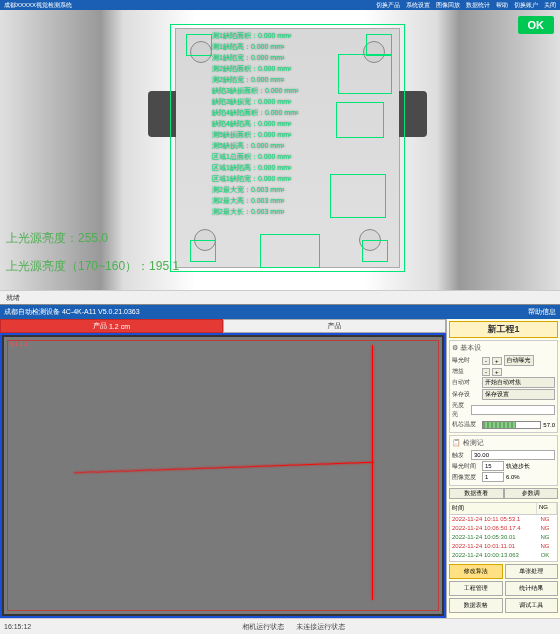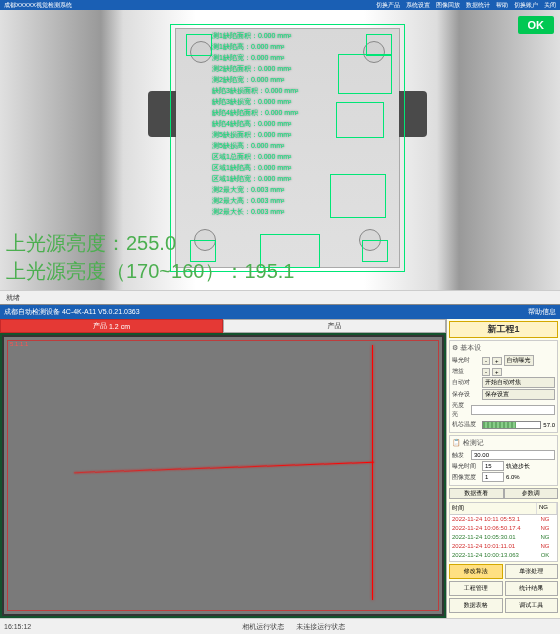--- a/index.html
+++ b/index.html
@@ -18,27 +18,27 @@
 .part .tab-r { right: -28px; border-radius: 0 4px 4px 0; }
 .part .hole { position: absolute; width: 22px; height: 22px; border: 1px solid #888; border-radius: 50%; background: rgba(0,0,0,0.03); }
 .part .hole.tl { left: 14px; top: 12px; }
 .part .hole.tr { right: 14px; top: 12px; }
 .part .hole.bl { left: 18px; bottom: 16px; }
 .part .hole.br { right: 18px; bottom: 16px; }
 .green-box { position: absolute; border: 1px solid #00e676; }
 .gb-outer { left: 170px; top: 14px; width: 235px; height: 248px; }
 .measure-list { position: absolute; left: 212px; top: 20px; color: #00e676; font-size: 7px; line-height: 11px; text-shadow: 0 0 2px rgba(0,0,0,0.5); }
 .measure-list div { white-space: nowrap; }
-.brightness { position: absolute; left: 6px; color: #4caf50; font-size: 20px; }
+.brightness { position: absolute; left: 6px; color: #4caf50; font-size: 12px; }
 .brightness.b1 { top: 220px; }
 .brightness.b2 { top: 248px; }
 .top-status { height: 14px; background: #f0f0f0; border-top: 1px solid #ccc; display: flex; align-items: center; padding: 0 6px; font-size: 7px; color: #444; gap: 8px; }
 
 
-.bot-window { height: 329px; background: #14532d; }
+.bot-window { height: 329px; background: #1d4ed8; }
 .bot-titlebar { height: 14px; background: #1a5fb4; color: #fff; display: flex; align-items: center; justify-content: space-between; padding: 0 4px; font-size: 7px; }
 .bot-body { display: flex; height: 299px; }
 .bot-left { flex: 1; display: flex; flex-direction: column; }
 .tabstrip { display: flex; height: 14px; }
 .tab { flex: 1; display: flex; align-items: center; justify-content: center; font-size: 7px; border: 1px solid #aaa; }
 .tab.active { background: #e53935; color: #fff; border-color: #c62828; }
 .tab.inactive { background: #f0f0f0; color: #333; }
 .camera-view { position: relative; flex: 1; background: #7a7a7a; border: 2px solid #333; margin: 2px; }
 .crack-line { position: absolute; left: 70px; top: 130px; width: 300px; height: 1px; background: linear-gradient(90deg, rgba(255,0,0,0.6), #ff0000); box-shadow: 0 0 2px #ff0000; transform: rotate(-2deg); }
 .crack-vert { position: absolute; left: 368px; top: 8px; width: 1px; height: 255px; background: #ff0000; box-shadow: 0 0 3px #ff0000; }

